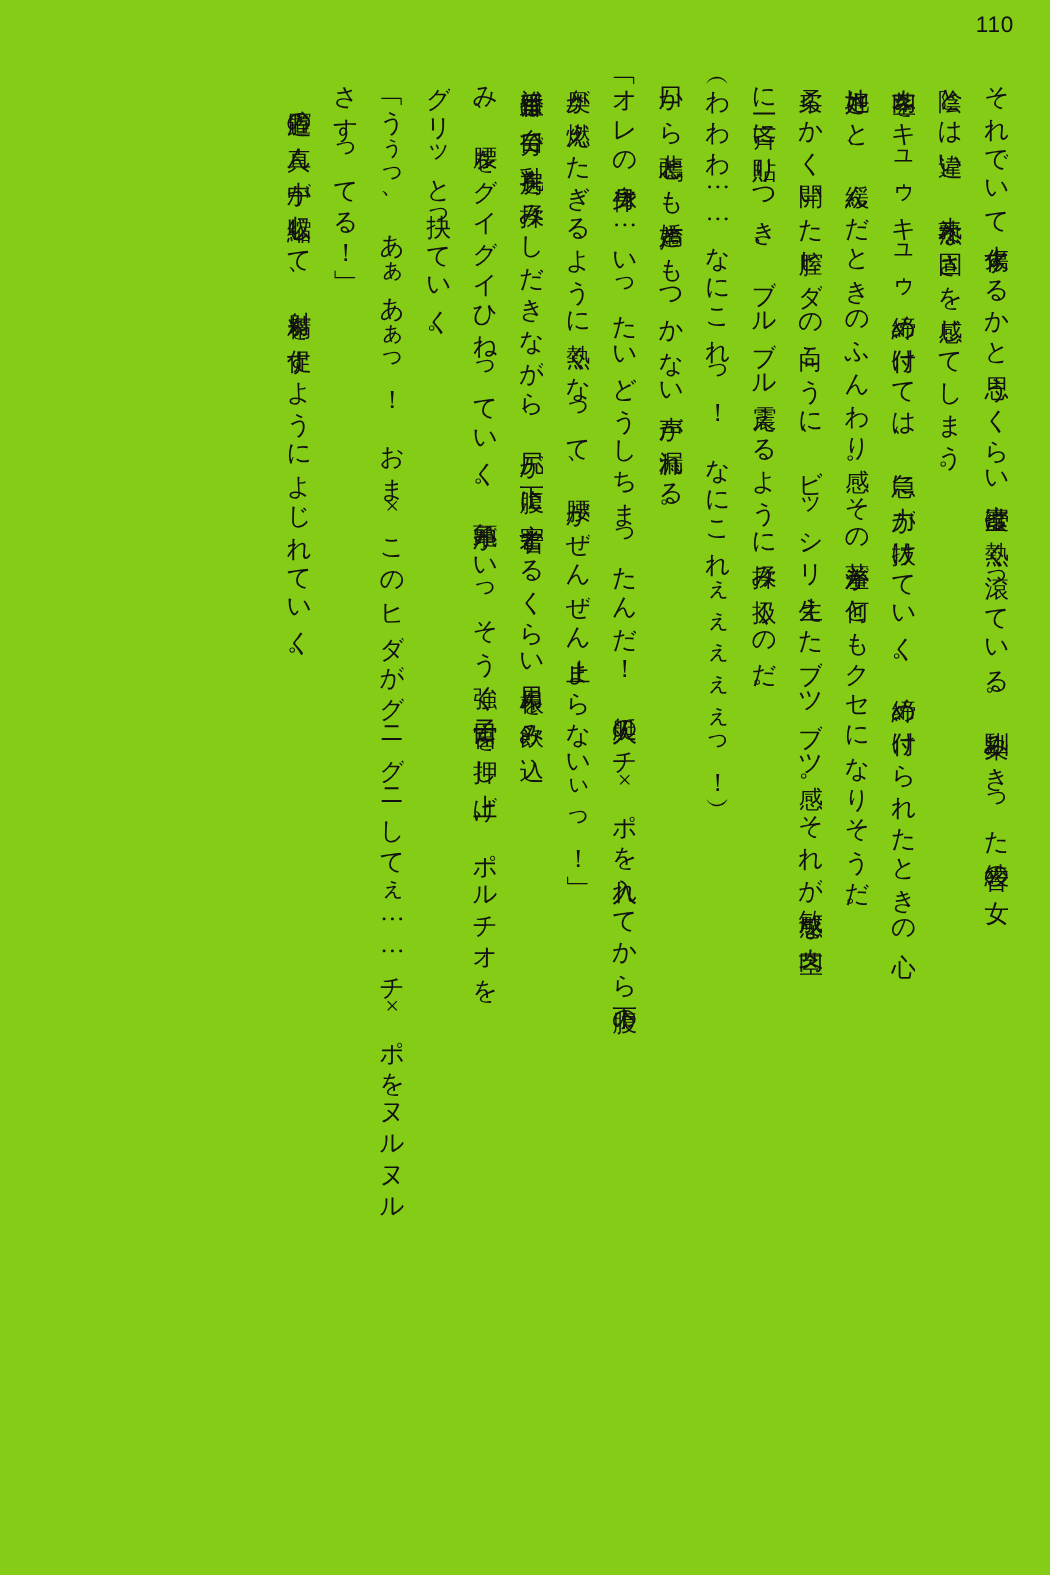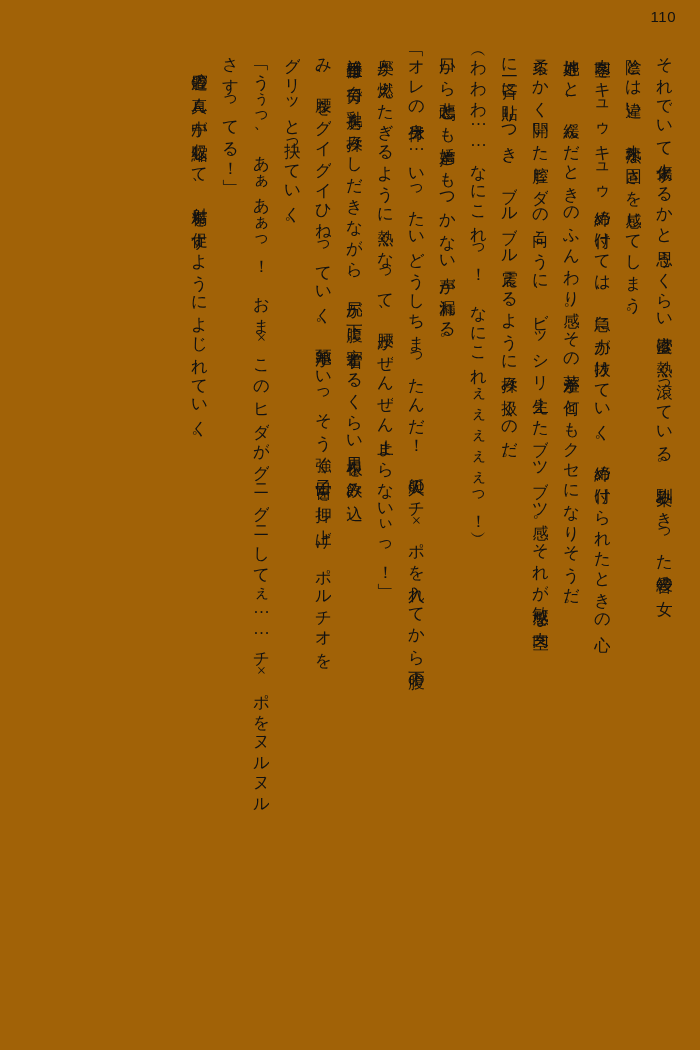--- a/index.html
+++ b/index.html
@@ -11,21 +11,21 @@
     width: 700px;
     height: 1050px;
     font-family: "Liberation Serif", "DejaVu Serif", serif;
     color: #111111;
     overflow: hidden;
   }
   .page {
     position: relative;
     width: 700px;
     height: 1050px;
-    background: #a16207;
+    background: #84cc16;
     box-sizing: border-box;
   }
   .page-number {
     position: absolute;
     top: 8px;
     right: 24px;
     font-size: 15px;
     letter-spacing: 0.5px;
     color: #111111;
     font-family: "Liberation Sans", "DejaVu Sans", sans-serif;

